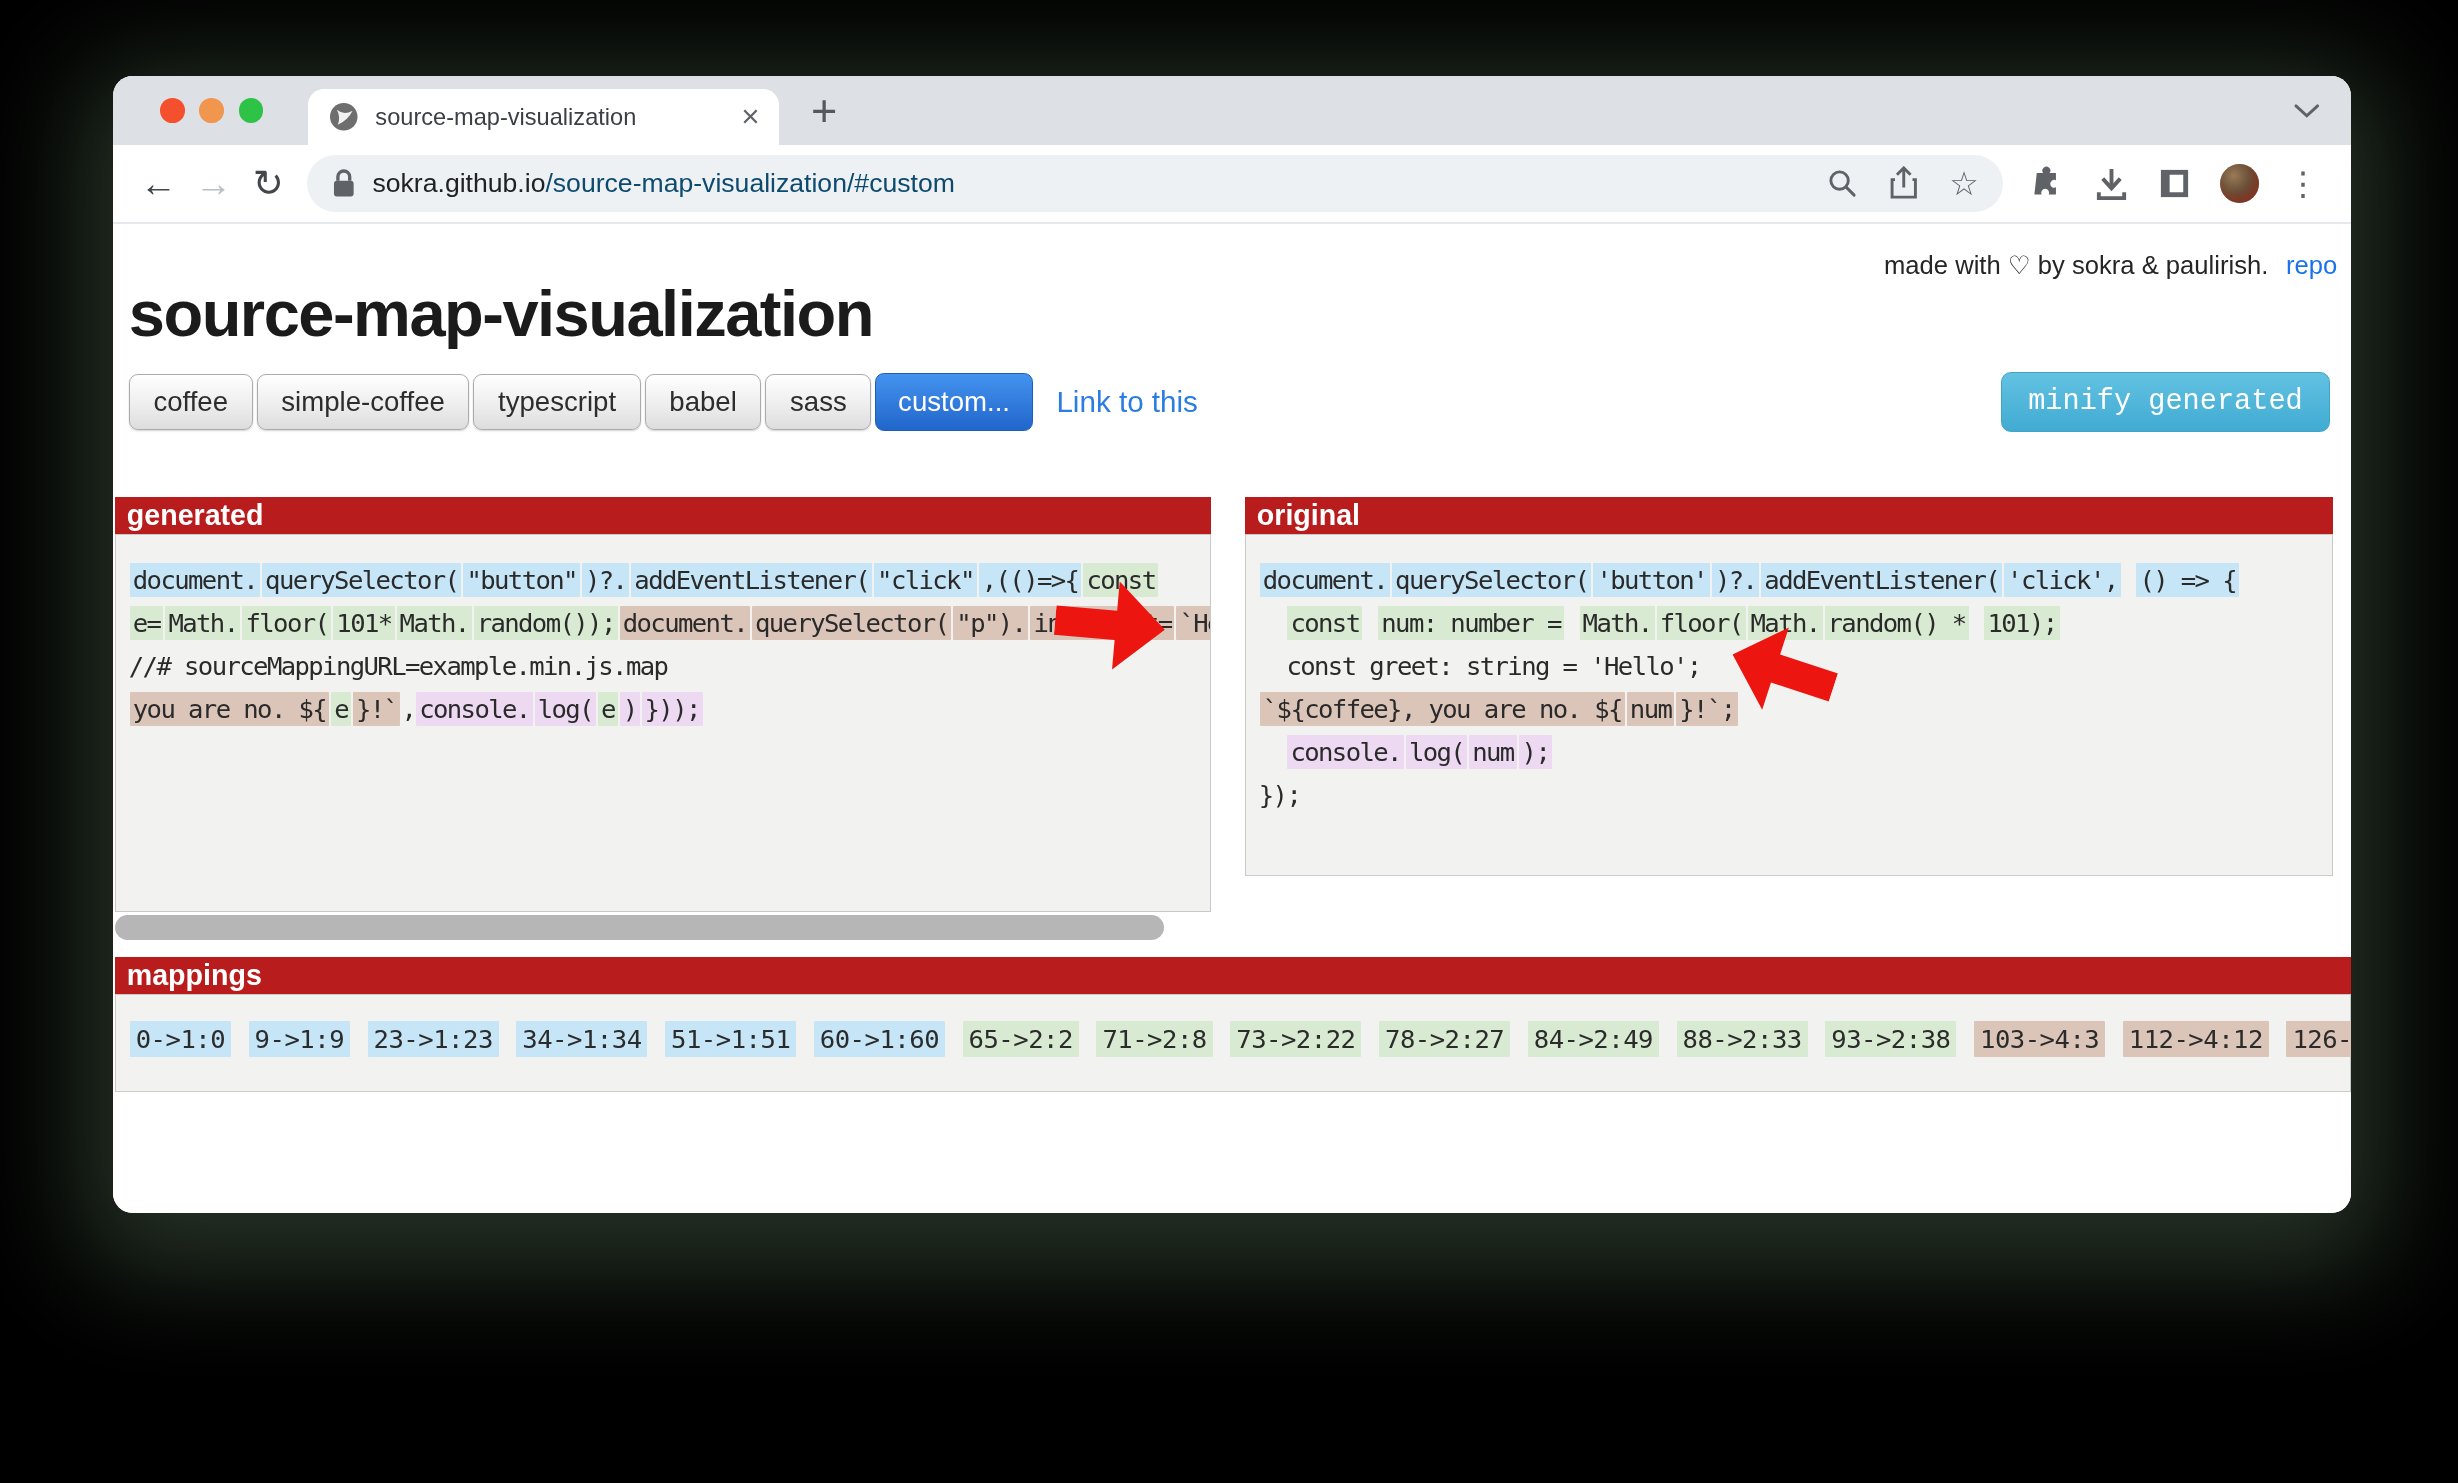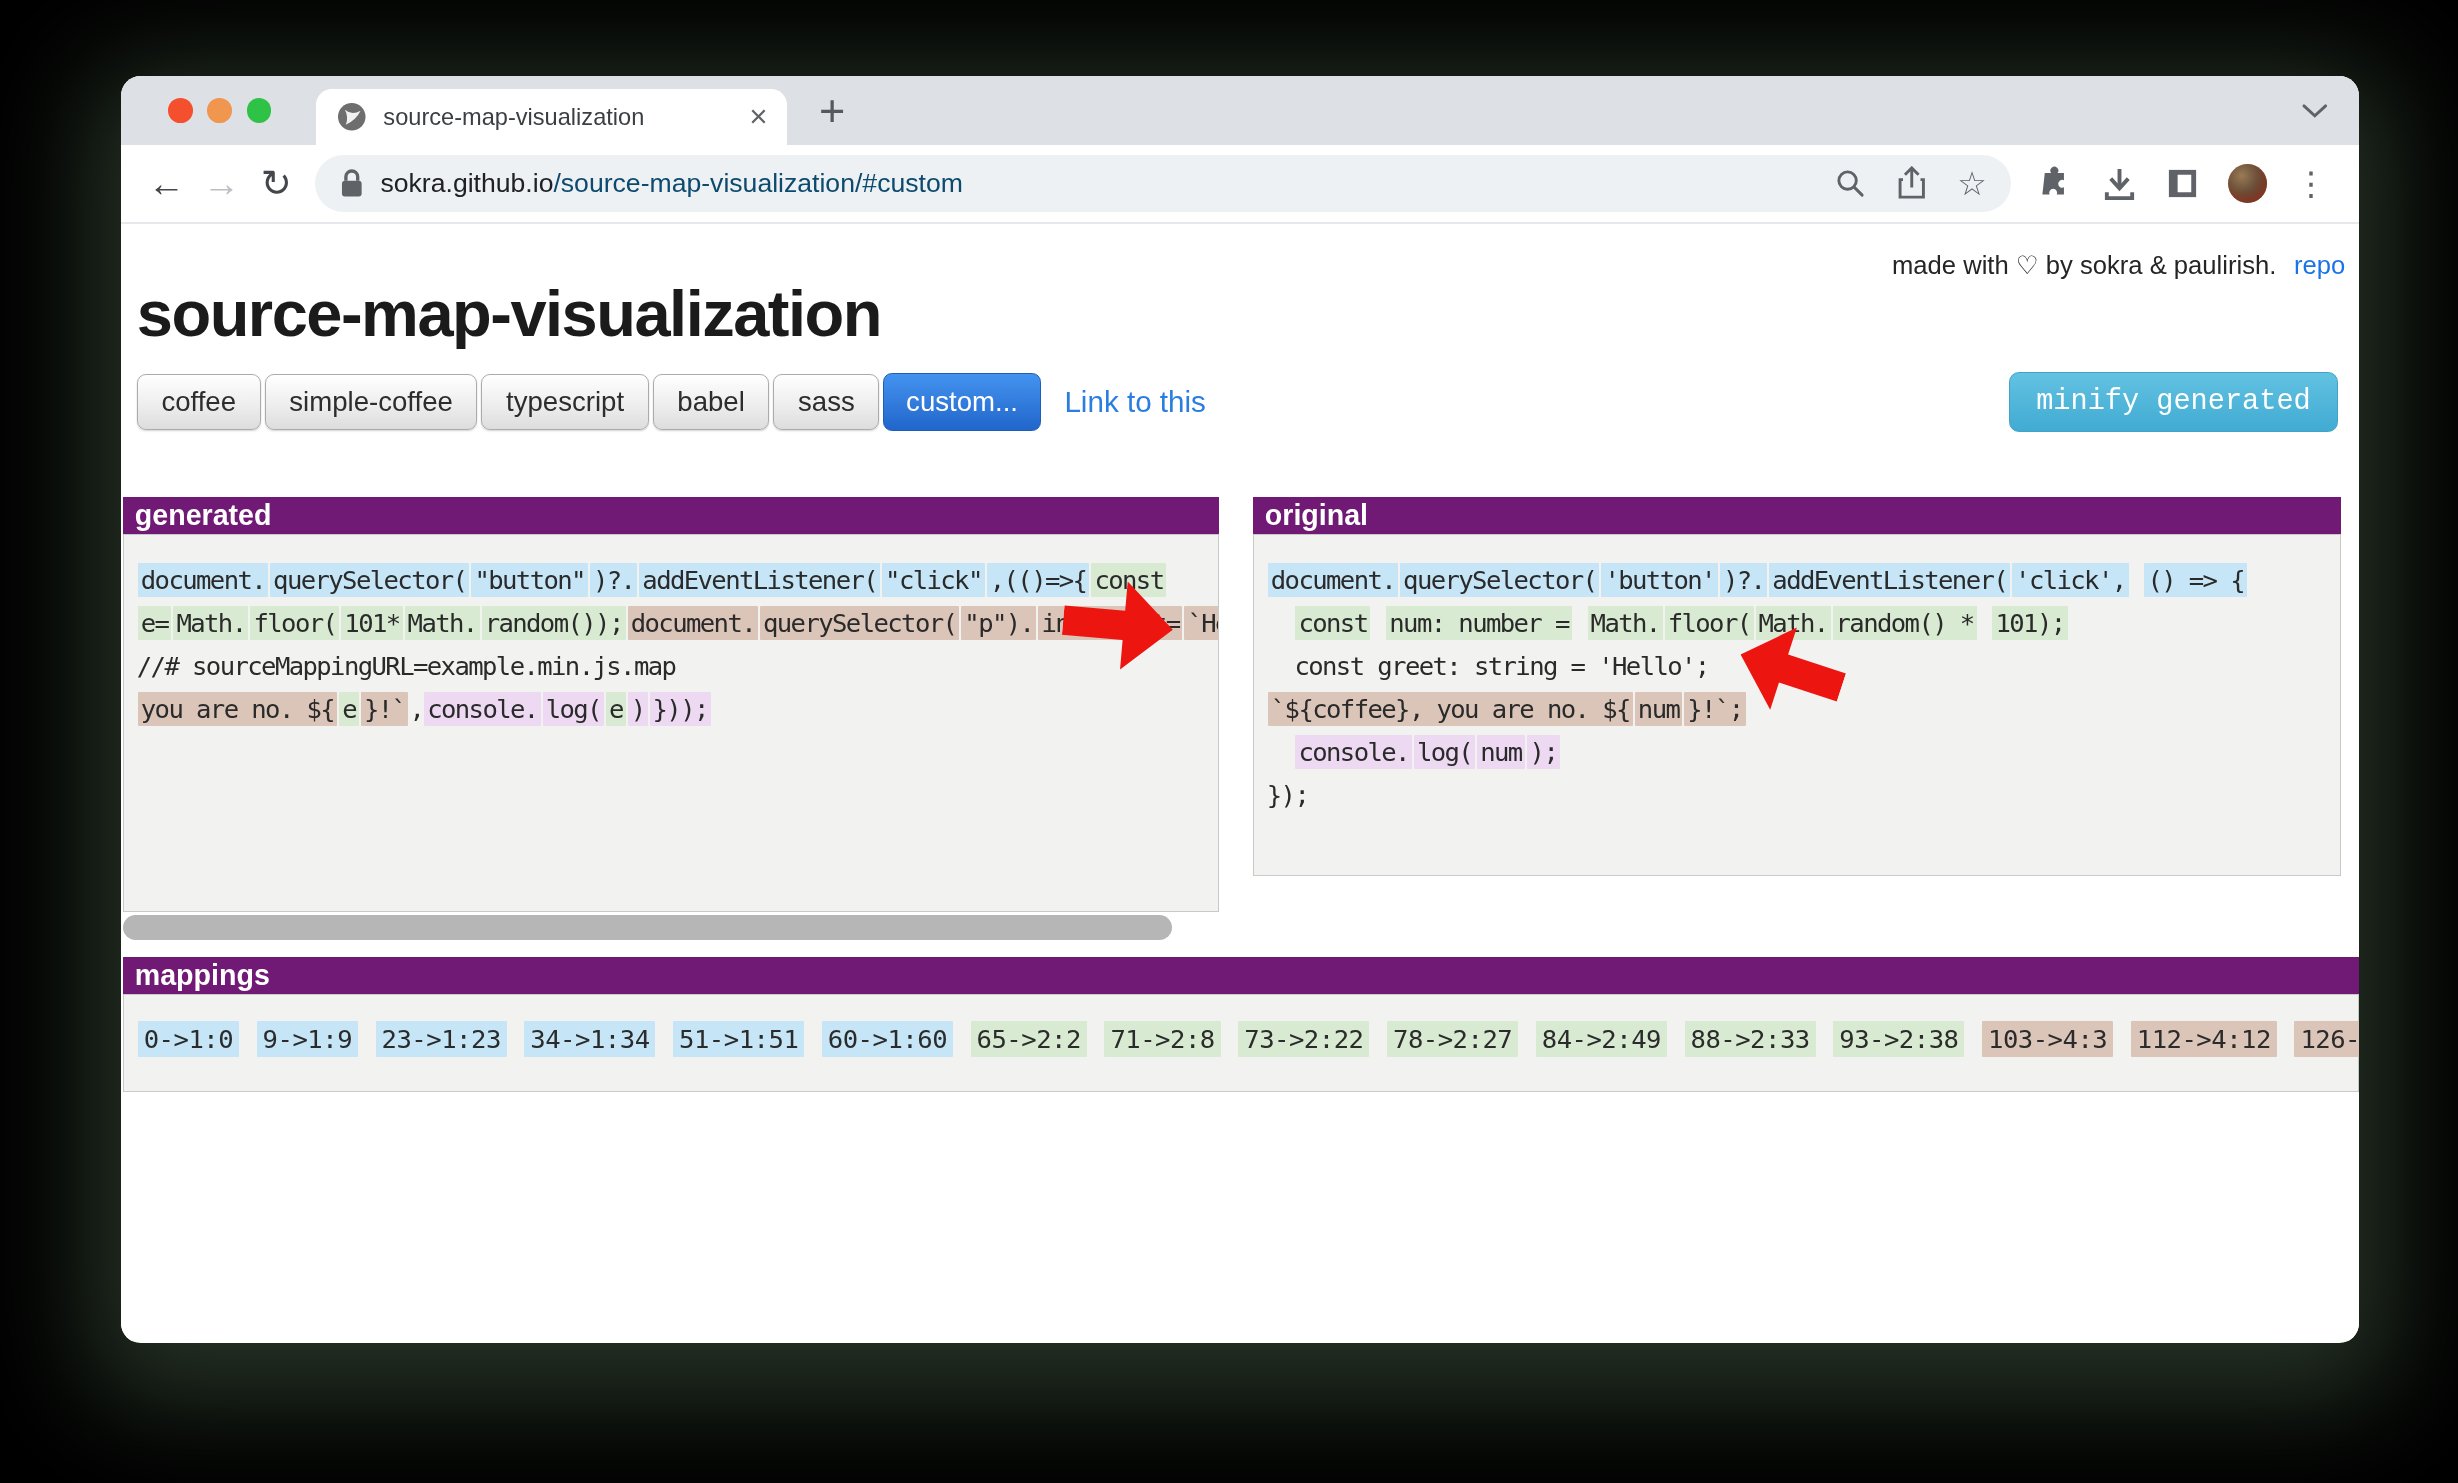--- a/index.html
+++ b/index.html
@@ -1,19 +1,19 @@
 <!DOCTYPE html>
 <html style="--blue: #c6e5f6; --green: #d8ead1; --tan: #dbc5b9; --purple: #eed9f2; --arrow_red: #ed1510; --link_blue: #2b7de0; --custom_top: #4493ef; --custom_bottom: #2166cb; --custom_border: #1e5eb8; --minify_top: #62c2e2; --minify_bottom: #41abd2; --minify_border: #43a3c6;"><head>
 <meta charset="utf-8">
 <style>
   html,body{margin:0;padding:0;background:#000;}
   body{width:2459px;height:1484px;position:relative;overflow:hidden;
        font-family:"Liberation Sans",sans-serif;}
 
-  .window{position:absolute;left:121px;top:76px;width:2238px;height:1267px;
+  .window{position:absolute;left:113px;top:76px;width:2238px;height:1137px;
           border-radius:19.7px;overflow:hidden;background:#fff;
           box-shadow:0 24.6px 108px 34px rgba(95,125,95,.40),0 9.9px 44px rgba(0,0,0,.9);}
 
   
   .tabstrip{height:69px;background:#dde0e4;display:flex;align-items:center;}
   .lights{display:flex;gap:14.8px;margin-left:47px;}
   .light{width:24.6px;height:24.6px;border-radius:50%;}
   .light.red{background:#f4502e;}
   .light.orange{background:#f0964f;}
   .light.green{background:#2ec247;}
@@ -59,21 +59,21 @@
   .linkto{font-size:29.6px;color:var(--link_blue);margin-left:15.8px;text-decoration:none;}
   .minify-btn{margin-left:auto;font-size:28.6px;color:#fff;padding:12.8px 26.6px;border-radius:9.9px;
           border:1px solid var(--minify_border);
           background:linear-gradient(var(--minify_top),var(--minify_bottom));
           font-family:Liberation Mono, monospace;}
 
   
   .panels{display:flex;gap:34px;margin:65px 0 0 2px;position:relative;}
   .panel-gen{width:1096px;}
   .panel-orig{width:1088px;}
-  .panel-h{background:#701a75;color:#fff;font-weight:bold;font-size:28.6px;
+  .panel-h{background:#b91c1c;color:#fff;font-weight:bold;font-size:28.6px;
            padding:2px 11.8px;height:33px;line-height:33px;}
   .code{background:#f2f2f0;border:1px solid #c9c9c7;box-sizing:border-box;
         padding:23.6px 12.8px;font-family:"DejaVu Sans Mono",monospace;font-size:25.6px;
         line-height:43px;letter-spacing:-1.6px;overflow:hidden;color:#2a2a2a;}
   .code-gen{height:378px;}
   .code-orig{height:342px;}
   .code-line{white-space:pre;height:43px;}
   .sg{padding:2px 3px;margin:0 1px;border-radius:1px;}
   .sg-0{padding:2px 0;margin:0;background:none;}
   .sg-b{background:var(--blue);}

